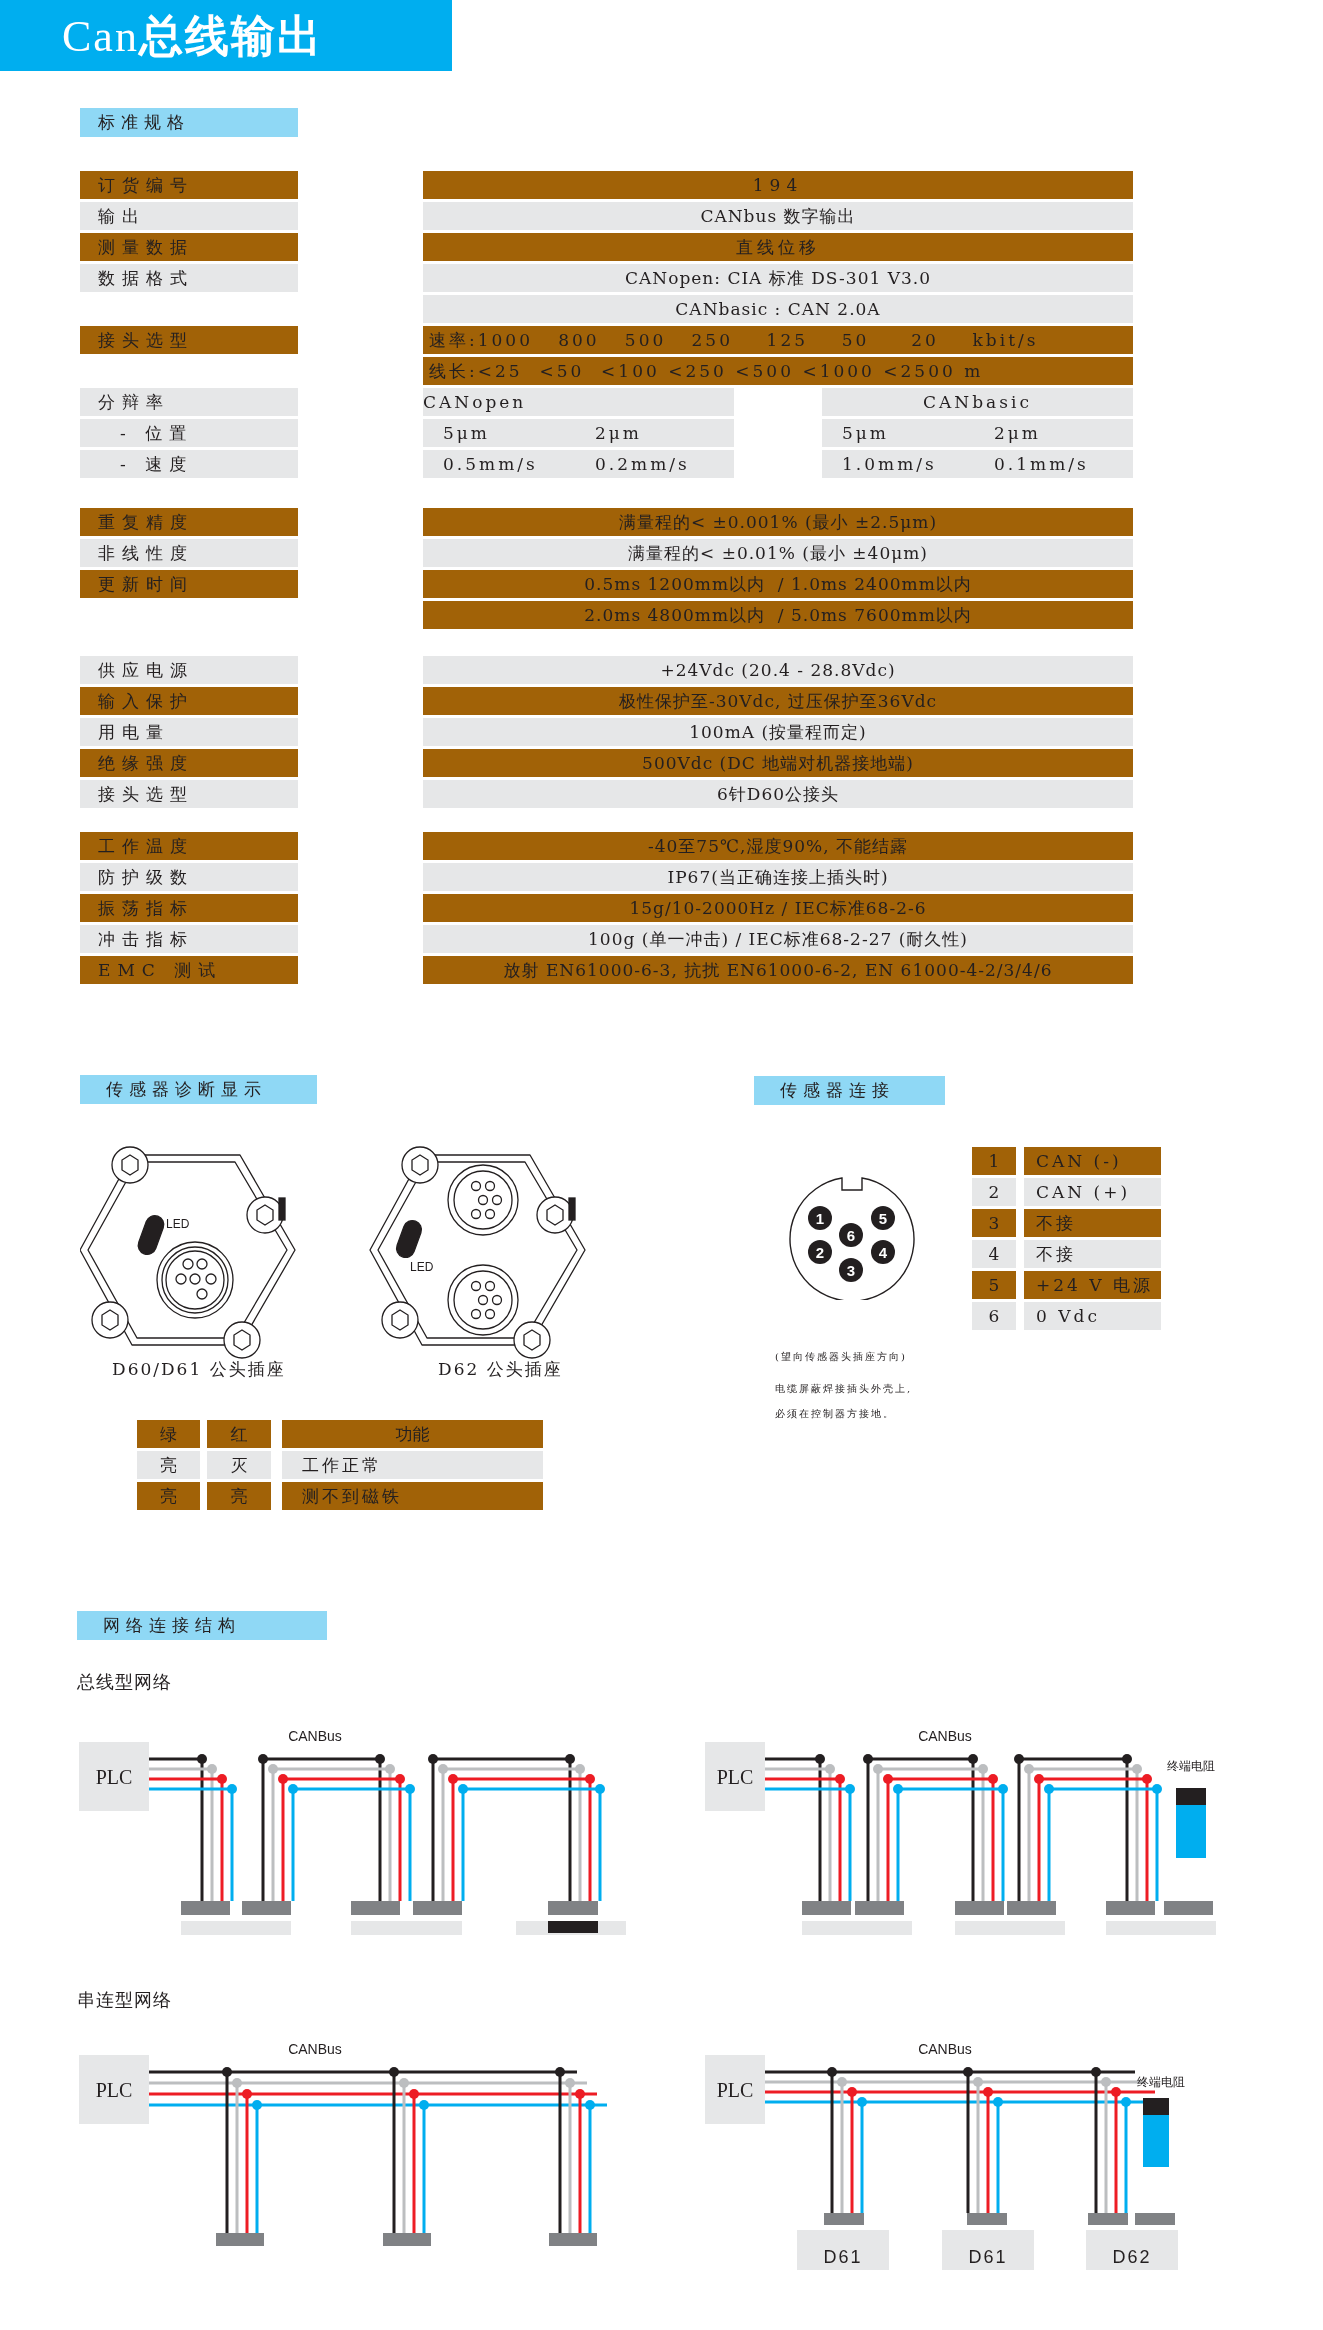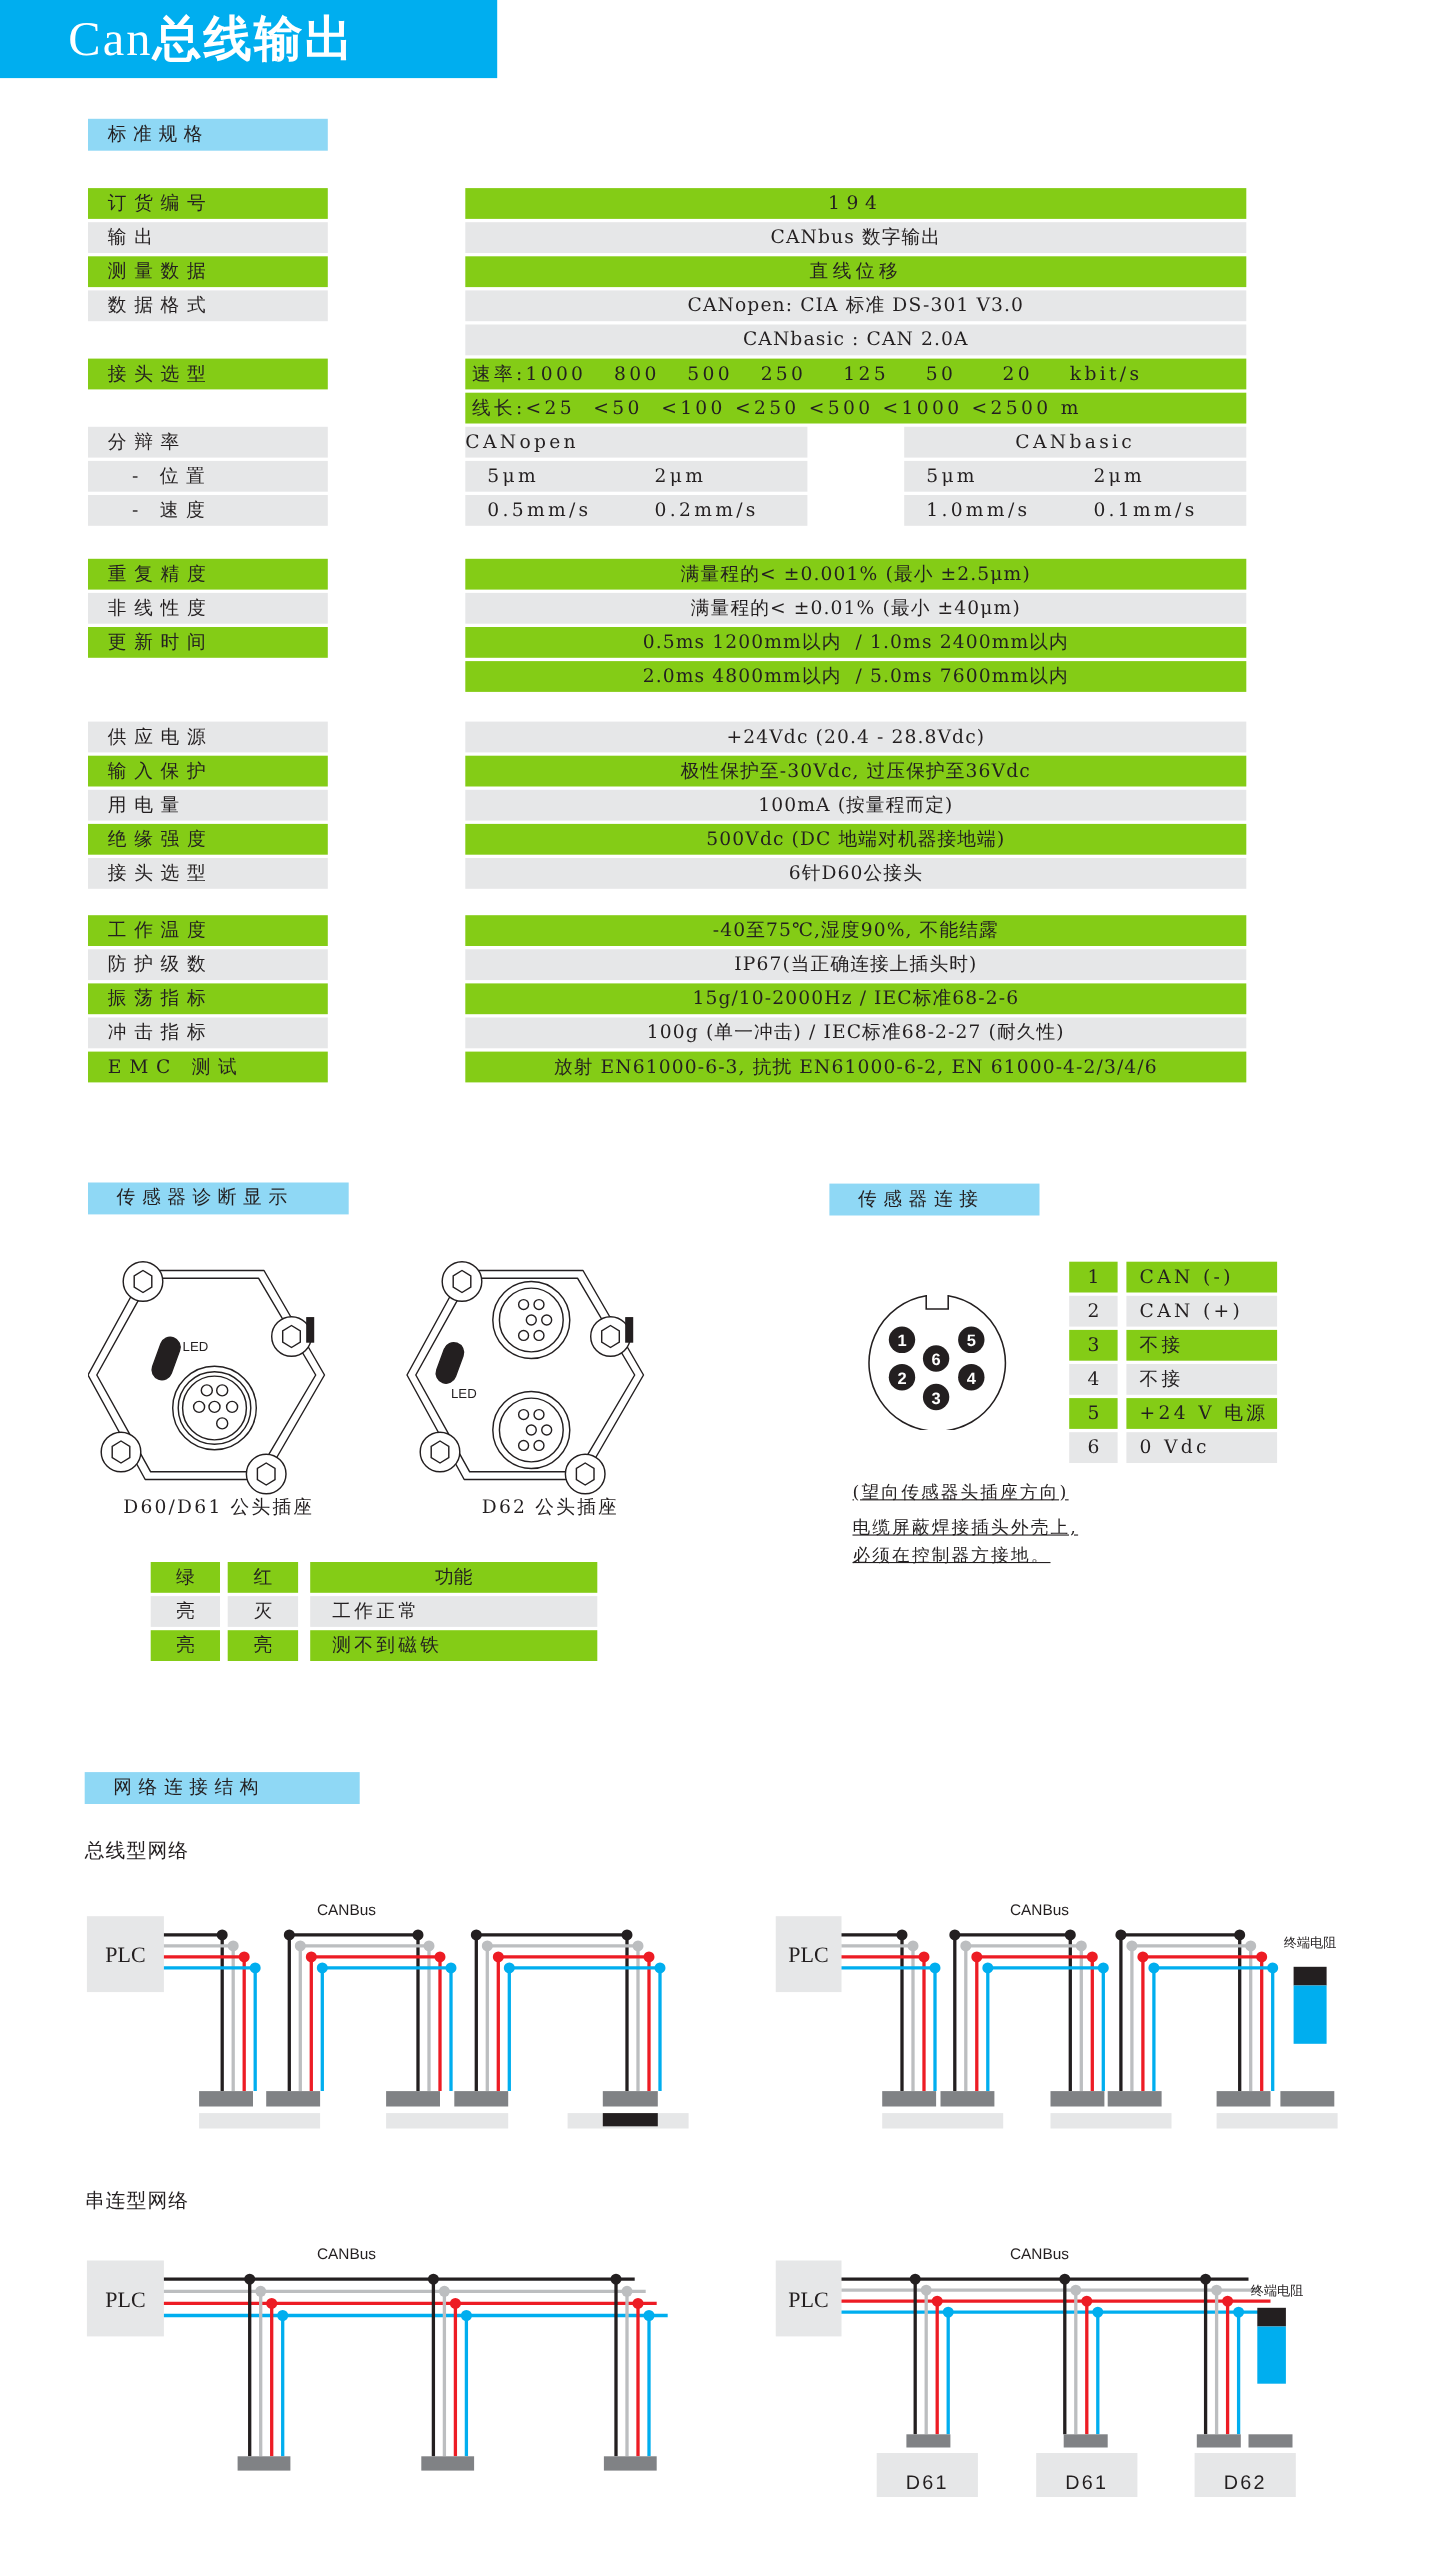--- a/index.html
+++ b/index.html
@@ -4,28 +4,28 @@
 <style>
   * { box-sizing: border-box; margin: 0; padding: 0; }
   body { width: 1323px; height: 2330px; background: #ffffff; position: relative; overflow: hidden;
          font-family: "DejaVu Serif", "Liberation Serif", serif; color: #231f20; }
   .abs { position: absolute; }
   .hdr { left: 0; top: 0; width: 452px; height: 71px; background: #00aeef; color: #fff;
          font-size: 44px; line-height: 71px; padding-left: 62px; letter-spacing: 2px; font-weight: bold; }
   .hdr .latin { font-weight: normal; font-family: "Liberation Serif", serif; }
   .sec { background: #8fd8f5; height: 29px; line-height: 29px; font-size: 17px; letter-spacing: 6px; color: #231f20; }
   .cell { position: absolute; height: 28px; line-height: 28px; font-size: 17px; white-space: nowrap; overflow: hidden; }
-  .dk { background: #84cc16; }
+  .dk { background: #a16207; }
   .lt { background: #e6e7e8; }
   .lbl { left: 80px; width: 218px; padding-left: 18px; letter-spacing: 7px; }
   .val { left: 423px; width: 710px; text-align: center; letter-spacing: 1px; }
   .valL { text-align: left; padding-left: 6px; letter-spacing: 3px; }
   .caption { font-size: 17px; letter-spacing: 2px; }
   .note { font-size: 18px; letter-spacing: 3px; line-height: 31px; }
-  .small { font-size: 16px; letter-spacing: 2px; line-height: 25px; text-decoration: underline; }
+  .small { font-size: 10px; letter-spacing: 2px; line-height: 25px; }
   svg text { font-family: "Liberation Sans", "DejaVu Sans", sans-serif; }
   svg .serif { font-family: "Liberation Serif", "DejaVu Serif", serif; }
 </style>
 </head>
 <body>
 
 <div class="abs hdr"><span class="latin">Can</span><span>总线输出</span></div>
 
 <div class="abs sec" style="left:80px;top:108px;width:218px;padding-left:18px;">标准规格</div>
 

